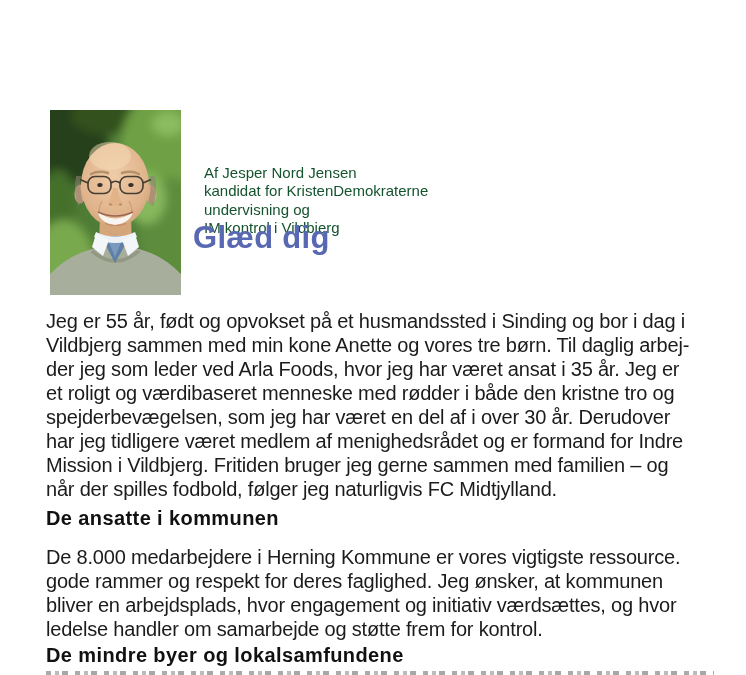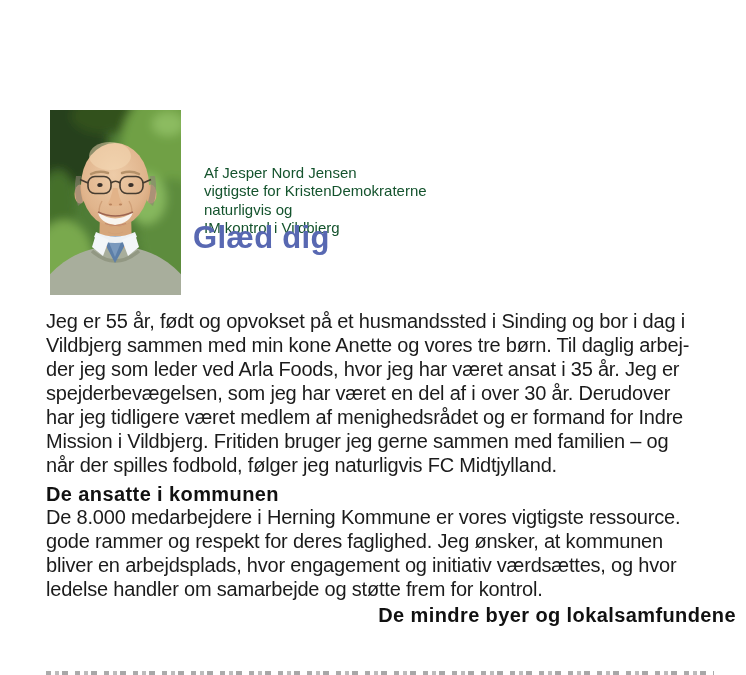--- a/index.html
+++ b/index.html
@@ -28,22 +28,22 @@
   .article {
     position:absolute; left:46px; top:309px; width:690px;
     font-size:20px; line-height:24px; letter-spacing:-0.2px;
     color:#1b1b1b;
   }
   .article .tl { white-space:nowrap; height:24px; }
   .article h2 {
     font-size:20px; line-height:22px; font-weight:bold;
     letter-spacing:0.4px; margin:0; white-space:nowrap; color:#111;
   }
-  .article h2.h-emp { margin-top:6px; margin-bottom:0; }
-  .article h2.h-vil { margin-top:3px;text-align:right; }
+  .article h2.h-emp { margin-top:6px; margin-bottom:16px; }
+  .article h2.h-vil { margin-top:3px; }
   
   .cut-line {
     position:absolute; left:46px; top:671px; width:668px; height:4px;
     background:
       repeating-linear-gradient(90deg,
         #8f8f8f 0 5px,  transparent 5px 9px,
         #a5a5a5 9px 13px, transparent 13px 16px,
         #8a8a8a 16px 22px, transparent 22px 29px);
     opacity:.75;
   }
@@ -128,32 +128,33 @@
         <path d="M48,102 Q65,115 83,102 Q80,113 65,115 Q50,113 48,102 Z" fill="#f8f4ef"></path>
         <path d="M48,102 Q65,110 83,102" stroke="#9c6450" stroke-width="1.5" fill="none"></path>
         <path d="M55,113.5 Q65,117.5 76,113.5" stroke="#c2876a" stroke-width="1.2" fill="none"></path>
         <path d="M58,122 Q65,126 73,122" stroke="#cf9f77" stroke-width="1" fill="none" opacity=".6"></path>
       </g>
     </svg>
   </div>
 
   <div class="byline">
       <div class="tl">Af Jesper Nord Jensen</div>
-      <div class="tl">vigtigste for KristenDemokraterne</div>
-      <div class="tl">naturligvis og</div>
+      <div class="tl">kandidat for KristenDemokraterne</div>
+      <div class="tl">undervisning og</div>
       <div class="tl">IM kontrol i Vildbjerg</div>
     </div>
 
   <h1 class="title">Glæd dig</h1>
 
   <div class="article">
     <div class="para">
         <div class="tl">Jeg er 55 år, født og opvokset på et husmandssted i Sinding og bor i dag i</div>
         <div class="tl">Vildbjerg sammen med min kone Anette og vores tre børn. Til daglig arbej-</div>
         <div class="tl">der jeg som leder ved Arla Foods, hvor jeg har været ansat i 35 år. Jeg er</div>
+        <div class="tl">et roligt og værdibaseret menneske med rødder i både den kristne tro og</div>
         <div class="tl">spejderbevægelsen, som jeg har været en del af i over 30 år. Derudover</div>
         <div class="tl">har jeg tidligere været medlem af menighedsrådet og er formand for Indre</div>
         <div class="tl">Mission i Vildbjerg. Fritiden bruger jeg gerne sammen med familien – og</div>
         <div class="tl">når der spilles fodbold, følger jeg naturligvis FC Midtjylland.</div>
       </div>
     <h2 class="h-emp">De ansatte i kommunen</h2>
     <div class="para">
         <div class="tl">De 8.000 medarbejdere i Herning Kommune er vores vigtigste ressource.</div>
         <div class="tl">gode rammer og respekt for deres faglighed. Jeg ønsker, at kommunen</div>
         <div class="tl">bliver en arbejdsplads, hvor engagement og initiativ værdsættes, og hvor</div>

